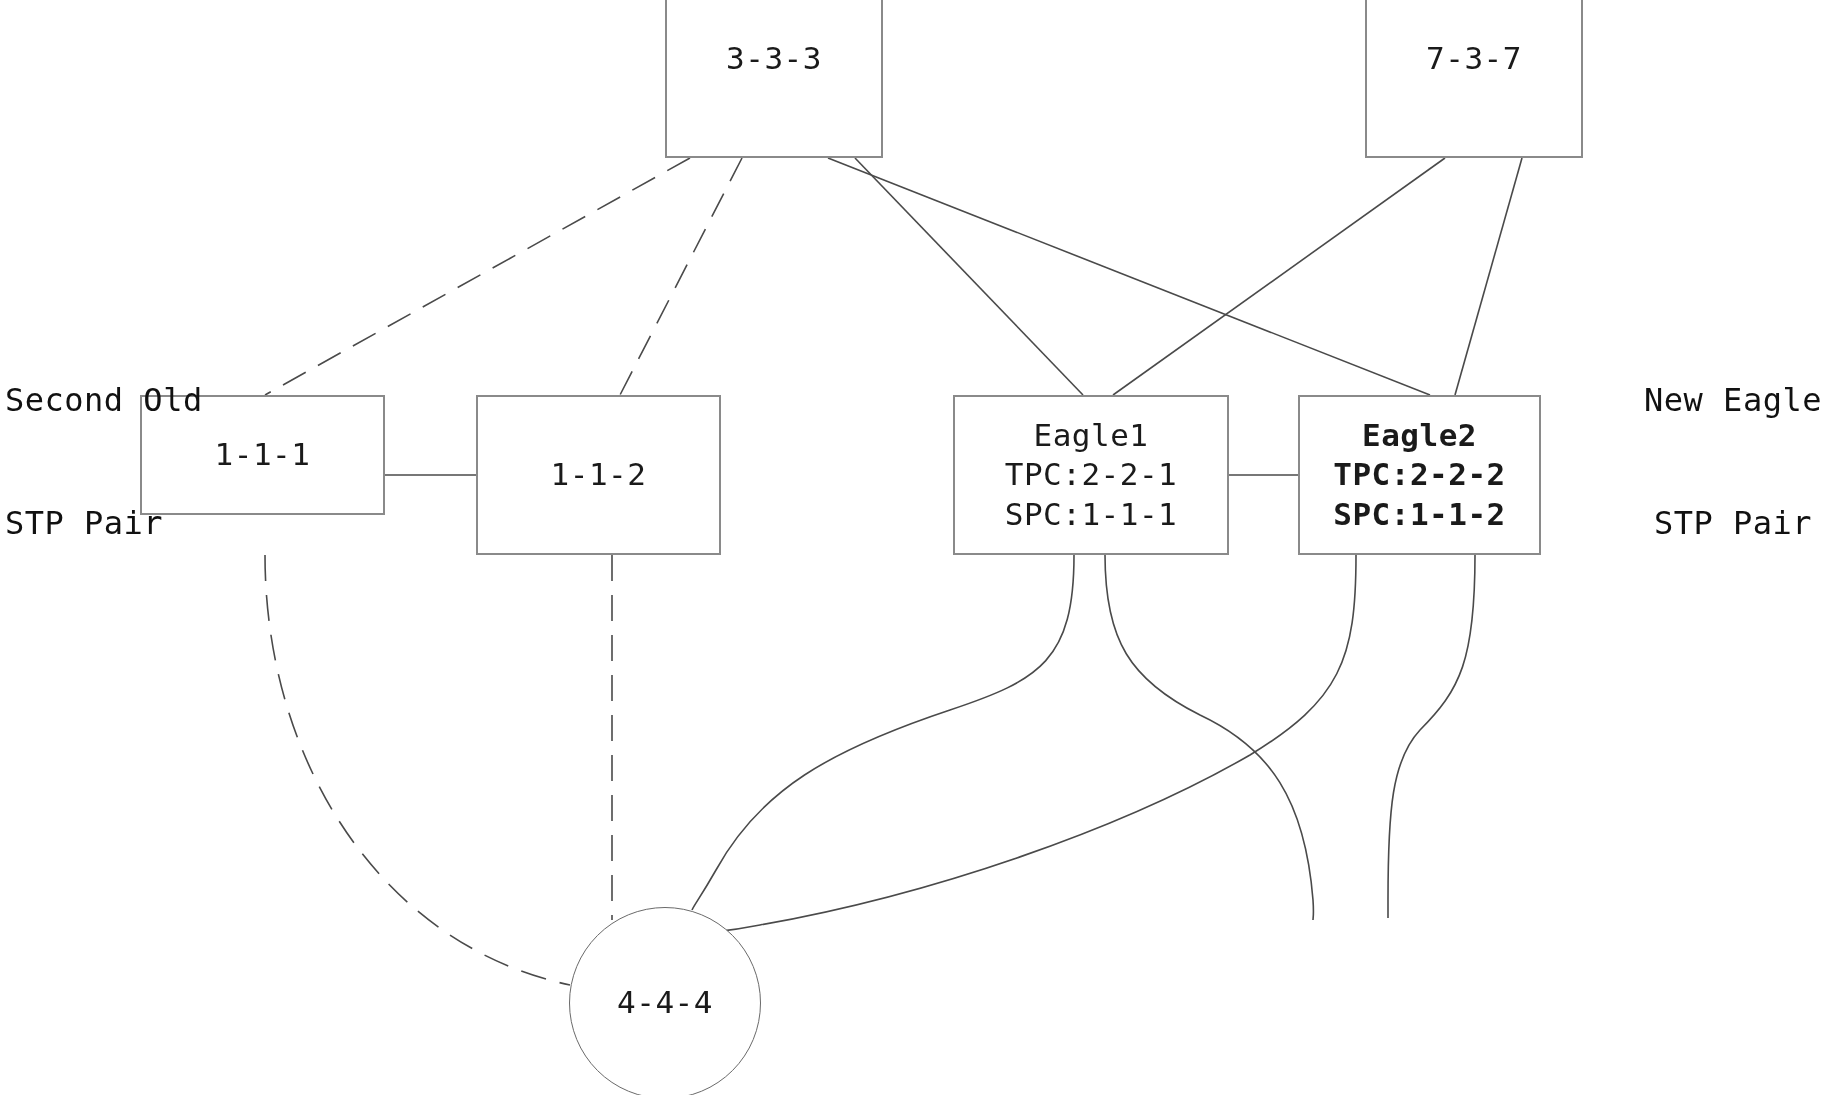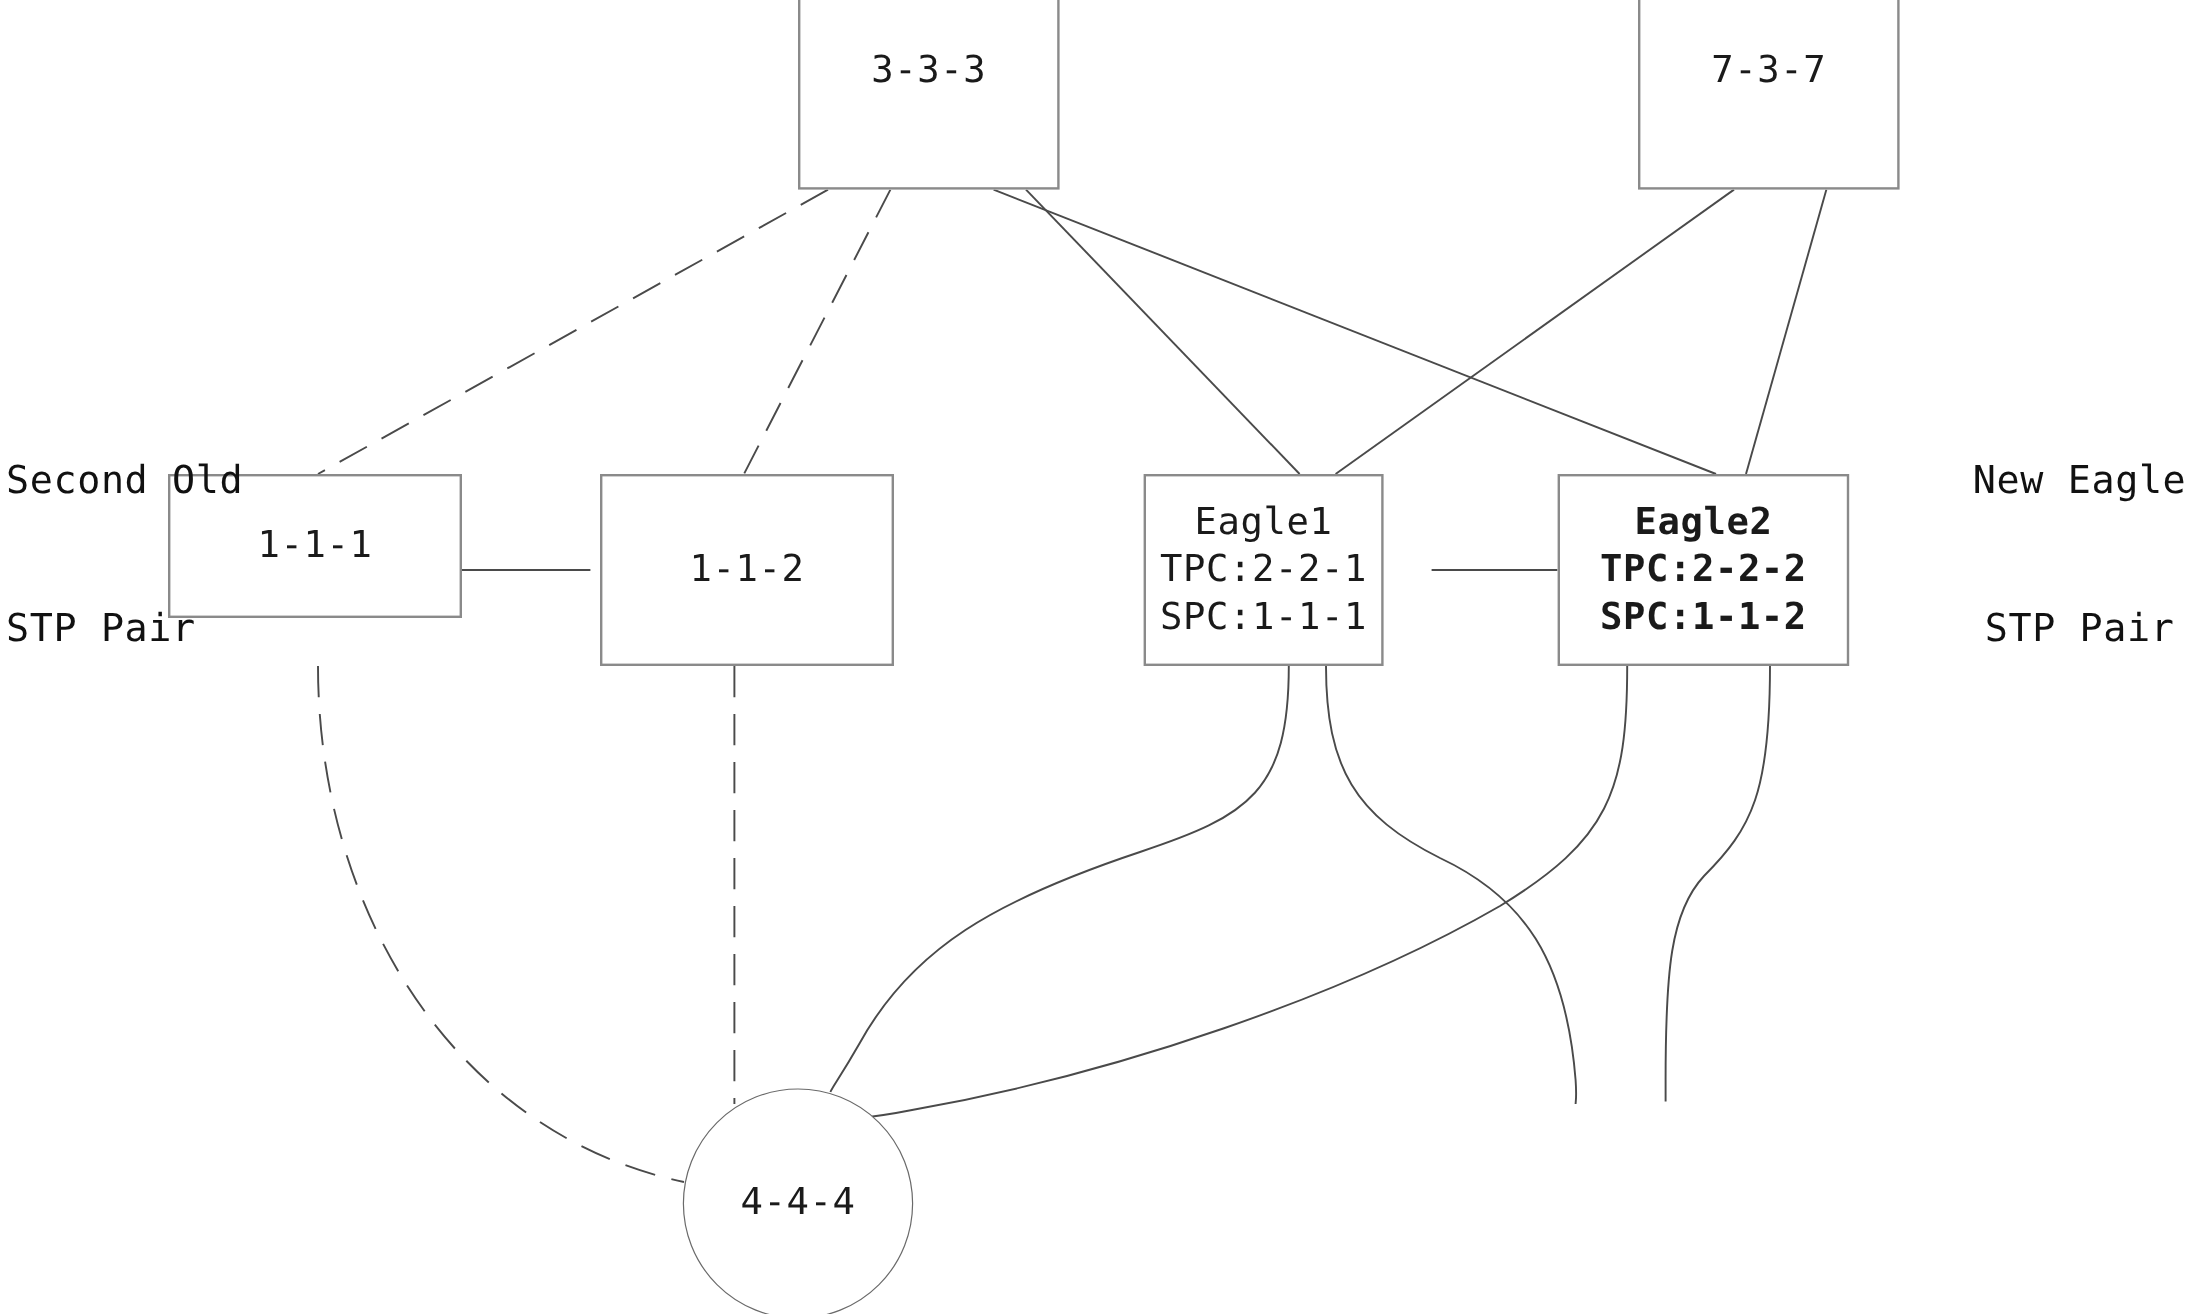--- a/index.html
+++ b/index.html
@@ -123,25 +123,25 @@
   </div>
 
   <div class="node" id="n777" style="left: 1365px; top: -40px; width: 218px; height: 198px;">
     <span class="node-line">7-3-7</span>
   </div>
 
   <div class="node" id="n111" style="left: 140px; top: 395px; width: 245px; height: 120px;">
     <span class="node-line">1-1-1</span>
   </div>
 
-  <div class="node" id="n112" style="left: 500px; top: 395px; width: 245px; height: 160px;">
+  <div class="node" id="n112" style="left: 476px; top: 395px; width: 245px; height: 160px;">
     <span class="node-line">1-1-2</span>
   </div>
 
-  <div class="node" id="neagle1" style="left: 953px; top: 395px; width: 200px; height: 160px;">
+  <div class="node" id="neagle1" style="left: 953px; top: 395px; width: 276px; height: 160px;">
     <span class="node-line">Eagle1</span>
     <span class="node-line">TPC:2-2-1</span>
     <span class="node-line">SPC:1-1-1</span>
   </div>
 
   <div class="node" id="neagle2" style="left: 1298px; top: 395px; width: 243px; height: 160px; font-weight: bold;">
     <span class="node-line">Eagle2</span>
     <span class="node-line">TPC:2-2-2</span>
     <span class="node-line">SPC:1-1-2</span>
   </div>

